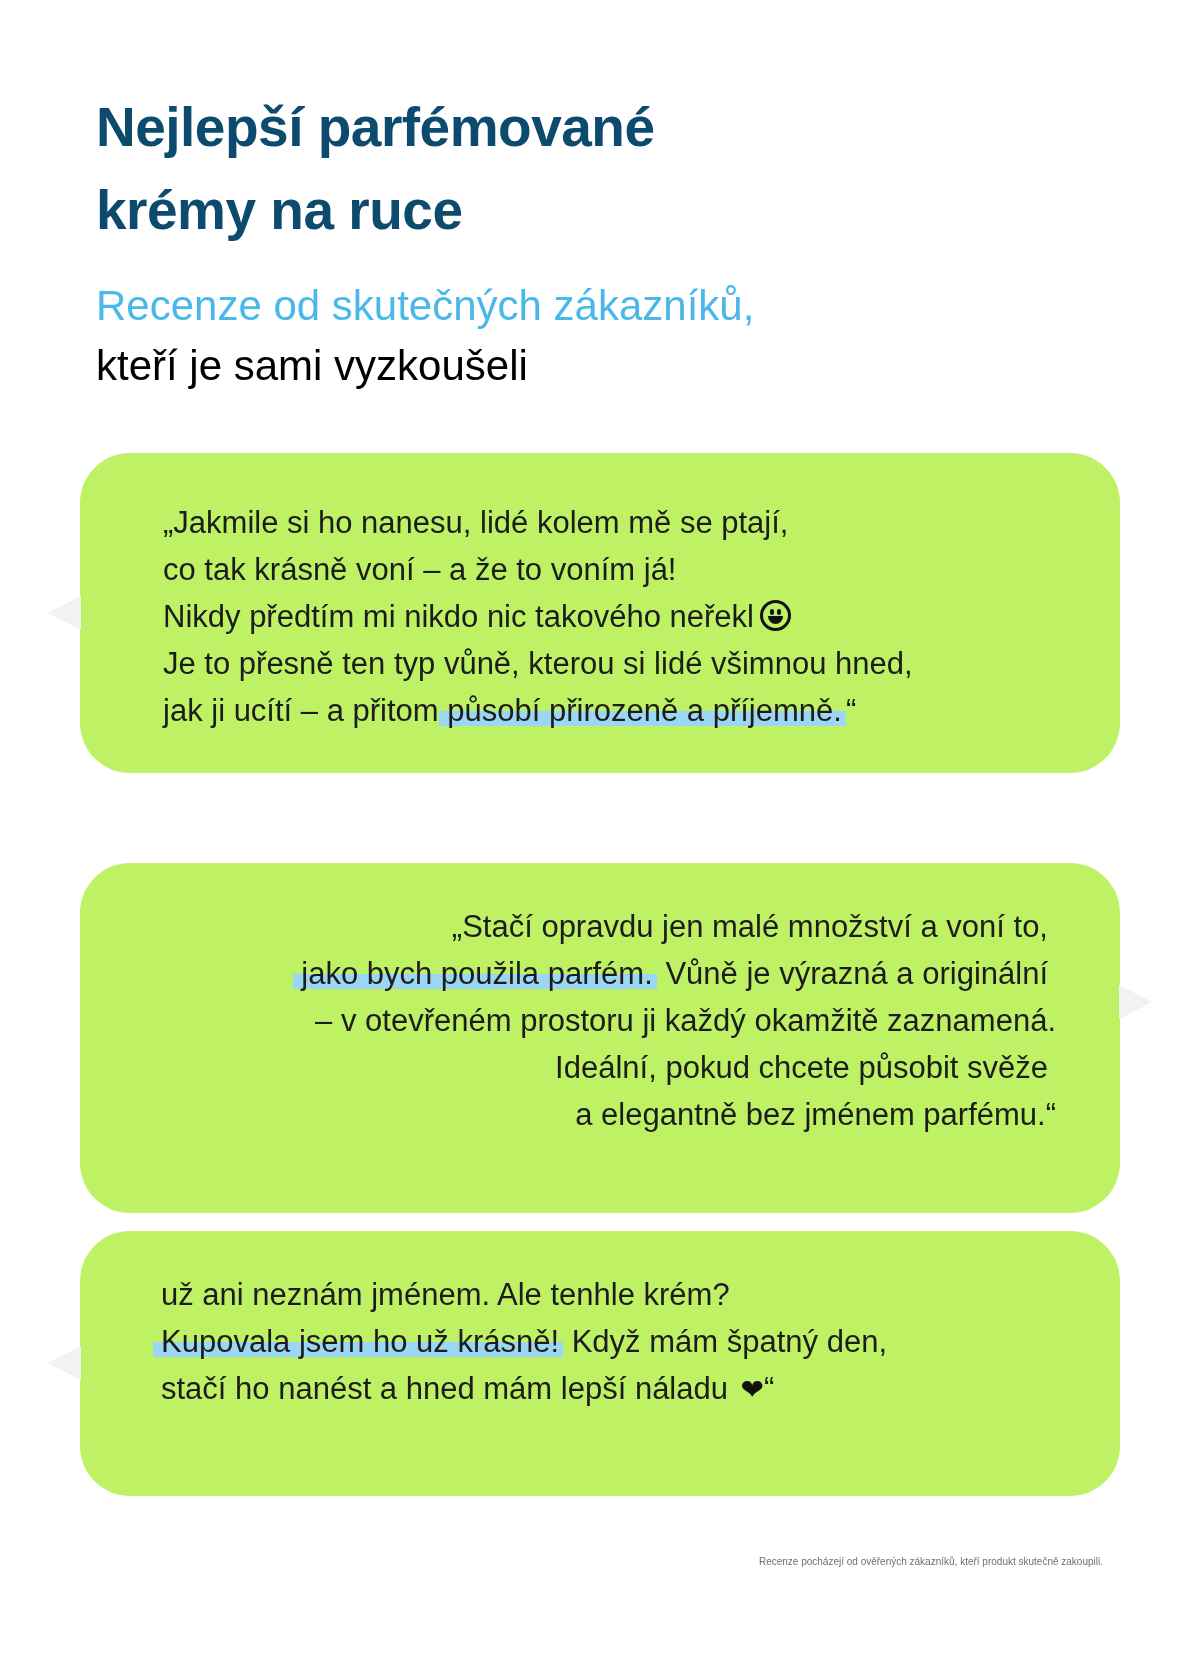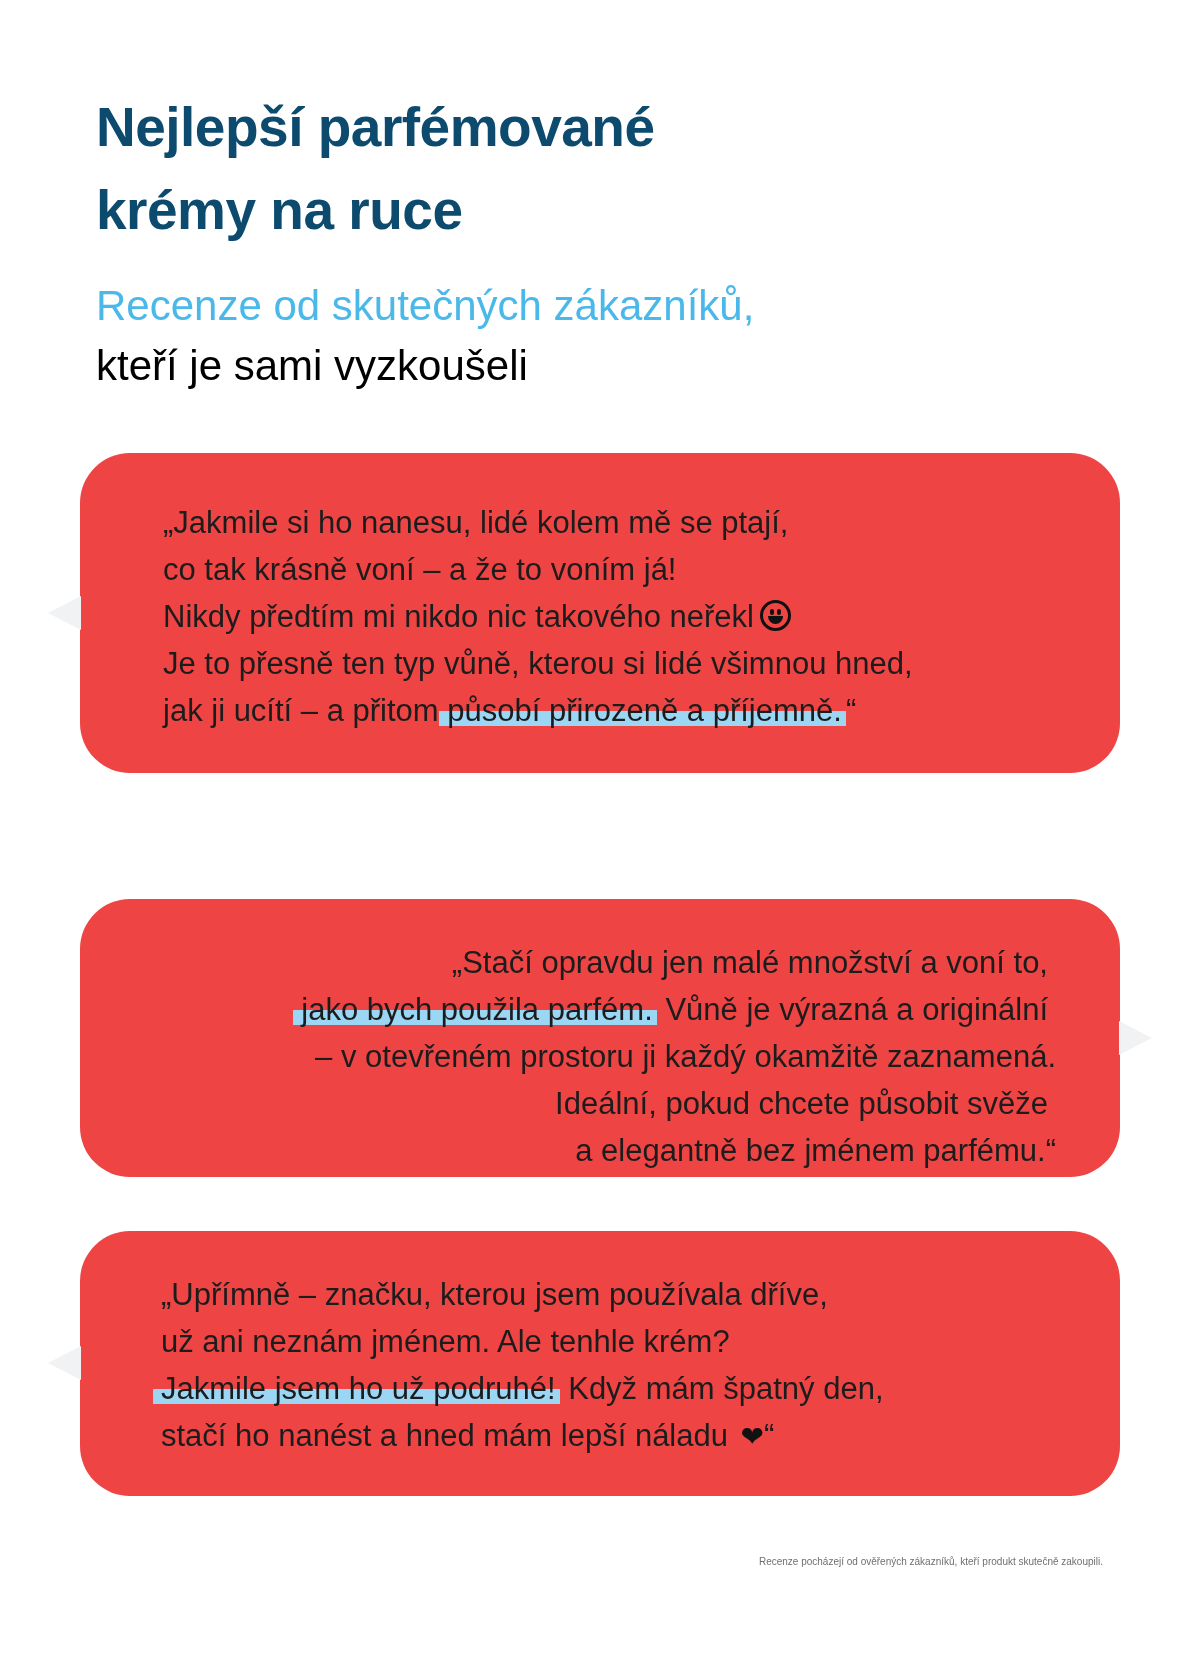--- a/index.html
+++ b/index.html
@@ -13,21 +13,21 @@
     }
     .title span { display: block; }
     .subtitle {
       position: absolute; left: 96px; top: 276px; margin: 0;
       font-size: 42px; line-height: 60px; font-weight: 400;
     }
     .subtitle .accent { display: block; color: #4BB8EA; }
     .subtitle .rest { display: block; color: #000000; }
 
     .bubble {
-      position: absolute; left: 80px; width: 1040px; background: #ef4444; border-radius: 50px;
+      position: absolute; left: 80px; width: 1040px; background: #bef264; border-radius: 50px;
     }
     .tail {
       position: absolute; width: 0; height: 0;
       border-top: 17px solid transparent; border-bottom: 17px solid transparent;
     }
     .tail.left { left: -32px; border-right: 33px solid #F1F2F4; }
     .tail.right { right: -32px; border-left: 33px solid #F1F2F4; }
 
     .quote {
       position: absolute; font-size: 31px; line-height: 47px; color: #1c1c1c;
@@ -73,34 +73,33 @@
   <div class="tail left" style="top:143px;"></div>
   <div class="quote" style="left:83px; top:46px;">
     <span class="line">„Jakmile si ho nanesu, lidé kolem mě se ptají,</span>
     <span class="line">co tak krásně voní – a že to voním já!</span>
     <span class="line"><span>Nikdy předtím mi nikdo nic takového neřekl</span><span class="emoji"><span class="mouth"></span></span></span>
     <span class="line">Je to přesně ten typ vůně, kterou si lidé všimnou hned,</span>
     <span class="line"><span>jak ji ucítí – a přitom </span><span class="hl">působí přirozeně a příjemně.</span><span>“</span></span>
   </div>
 </div>
 
-<div class="bubble" style="top:899px; height:278px;">
+<div class="bubble" style="top:863px; height:350px;">
   <div class="tail right" style="top:122px;"></div>
   <div class="quote" style="right:72px; top:40px; text-align:right;">
     <span class="line">„Stačí opravdu jen malé množství a voní to,</span>
     <span class="line"><span class="hl">jako bych použila parfém.</span><span> Vůně je výrazná a originální</span></span>
     <span class="line" style="margin-right:-8px;">– v otevřeném prostoru ji každý okamžitě zaznamená.</span>
     <span class="line">Ideální, pokud chcete působit svěže</span>
     <span class="line" style="margin-right:-8px;">a elegantně bez jménem parfému.“</span>
   </div>
 </div>
 
 <div class="bubble" style="top:1231px; height:265px;">
   <div class="tail left" style="top:115px;"></div>
   <div class="quote" style="left:81px; top:40px;">
-    <span class="line">„Upřímně – značku, kterou jsem používala dříve,</span>
     <span class="line">už ani neznám jménem. Ale tenhle krém?</span>
-    <span class="line"><span class="hl">Jakmile jsem ho už podruhé!</span><span> Když mám špatný den,</span></span>
+    <span class="line"><span class="hl">Kupovala jsem ho už krásně!</span><span> Když mám špatný den,</span></span>
     <span class="line"><span>stačí ho nanést a hned mám lepší náladu </span><span class="heart">❤</span><span>“</span></span>
   </div>
 </div>
 
 <div class="footnote">Recenze pocházejí od ověřených zákazníků, kteří produkt skutečně zakoupili.</div>
 
 </body></html>

